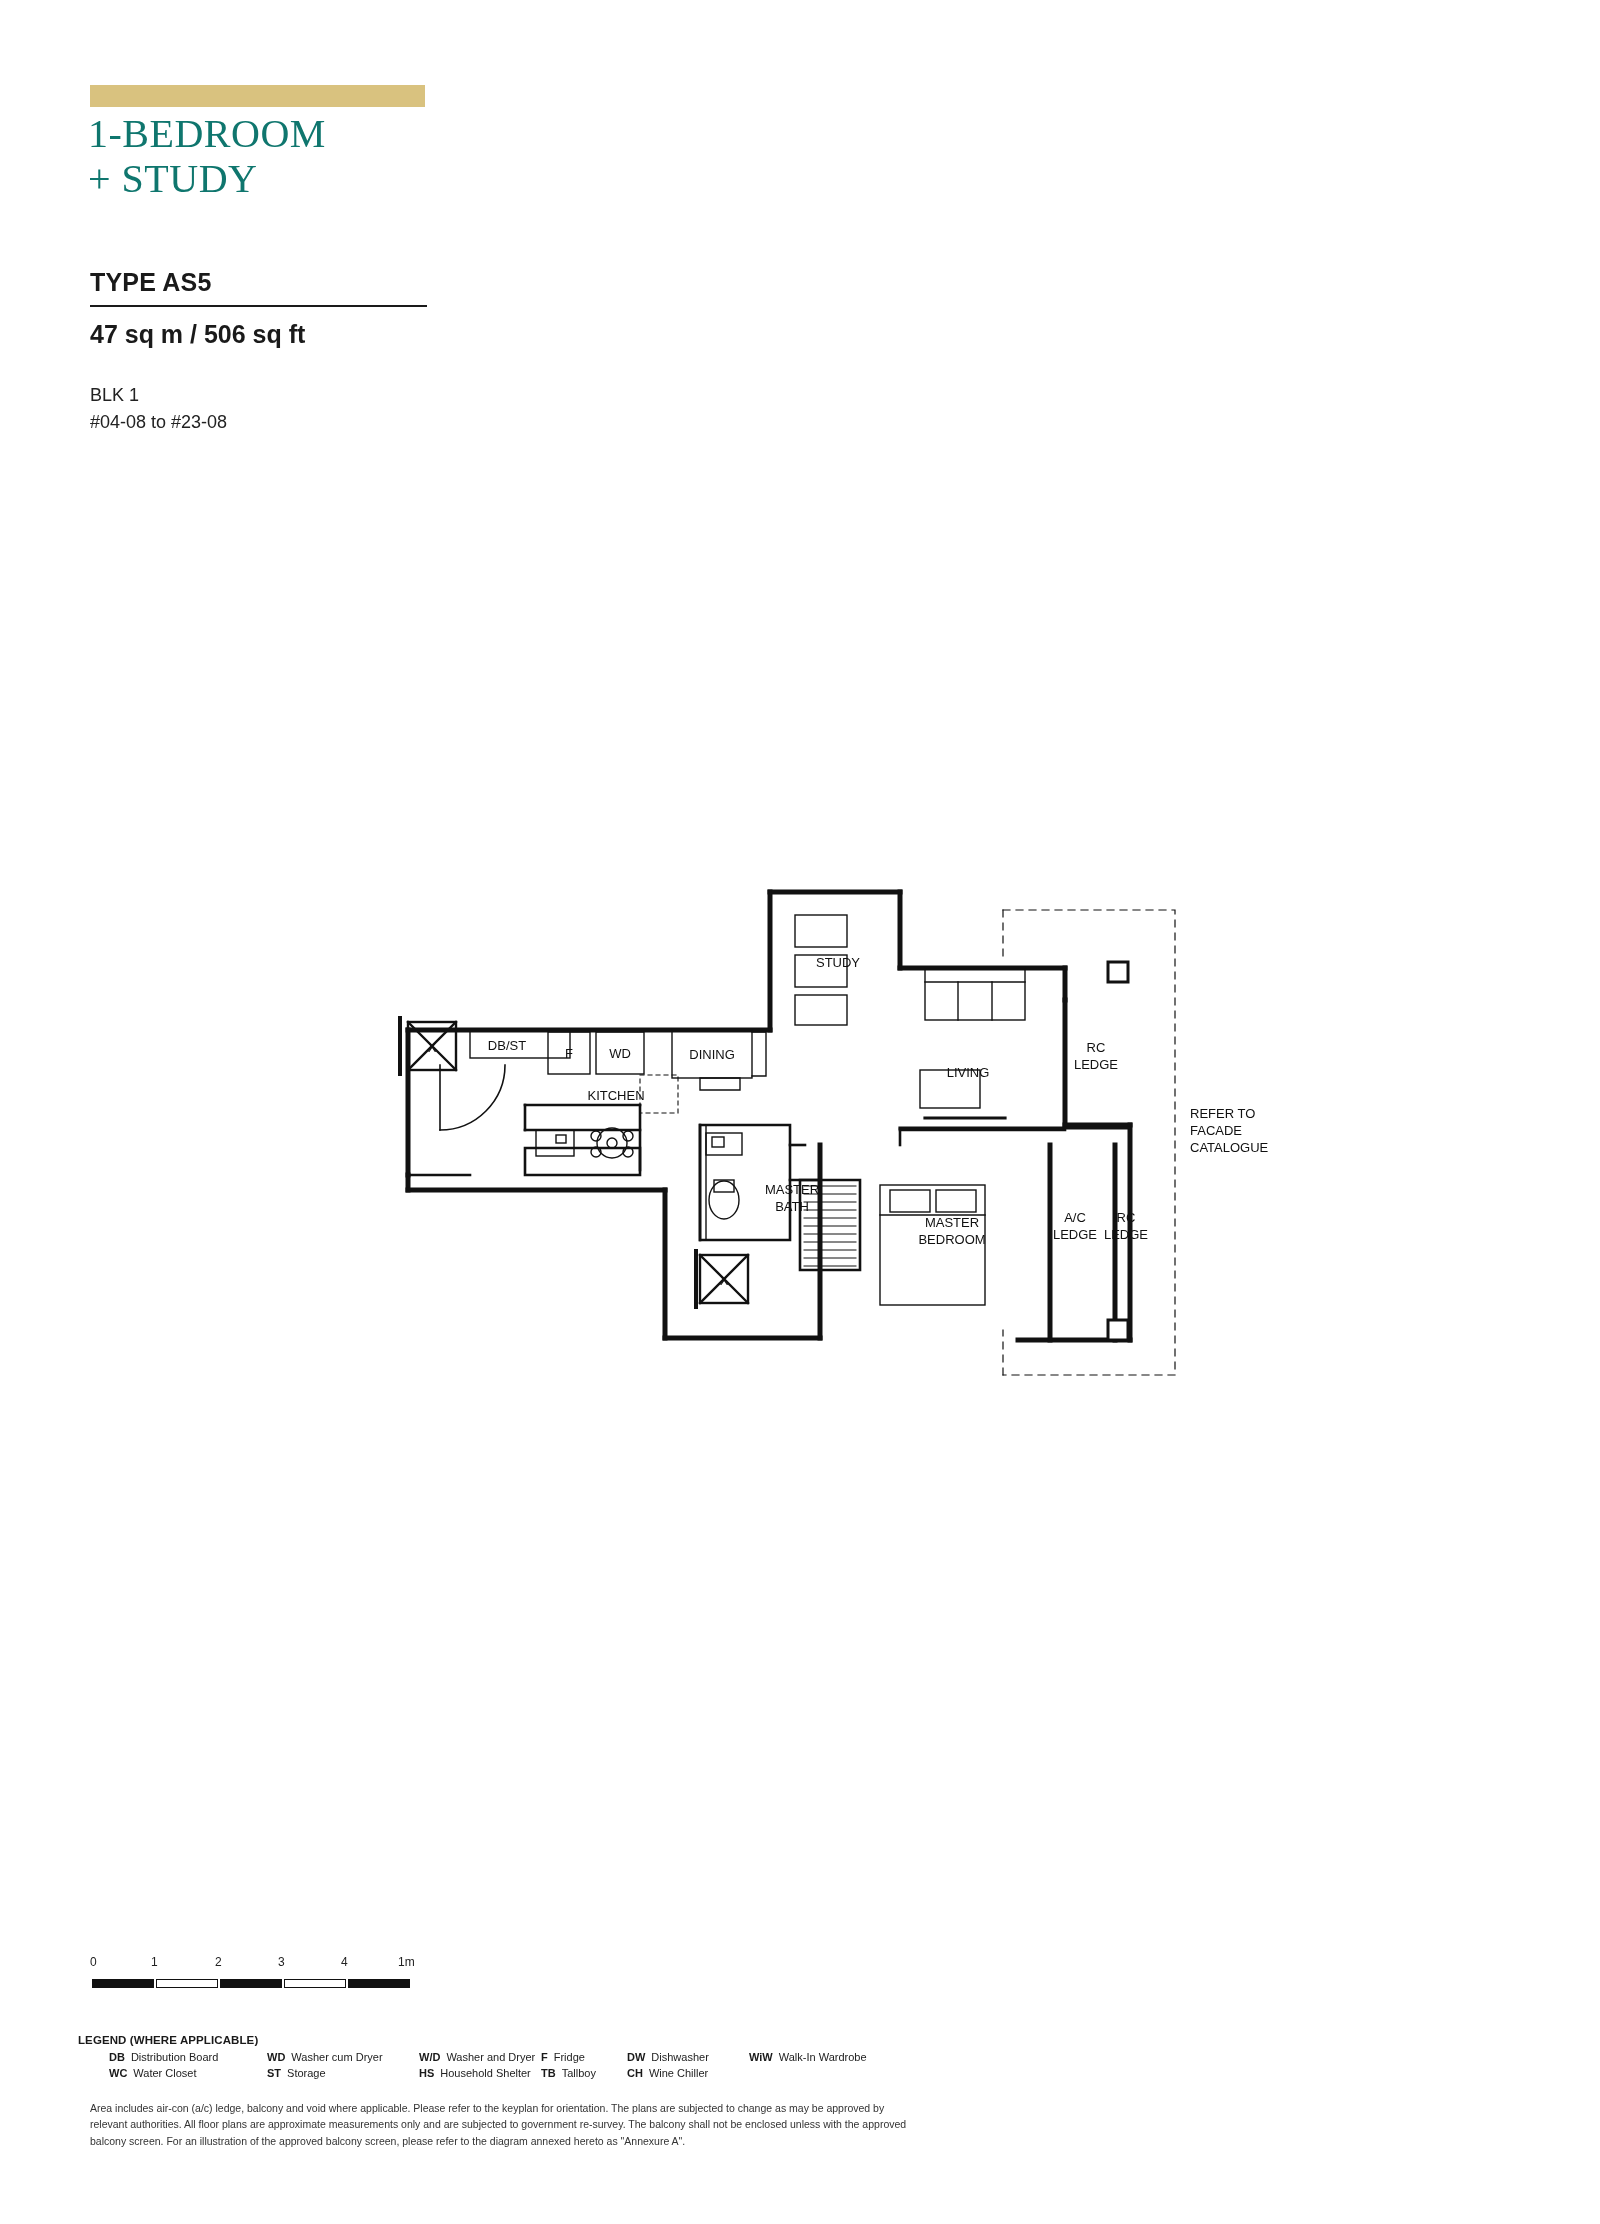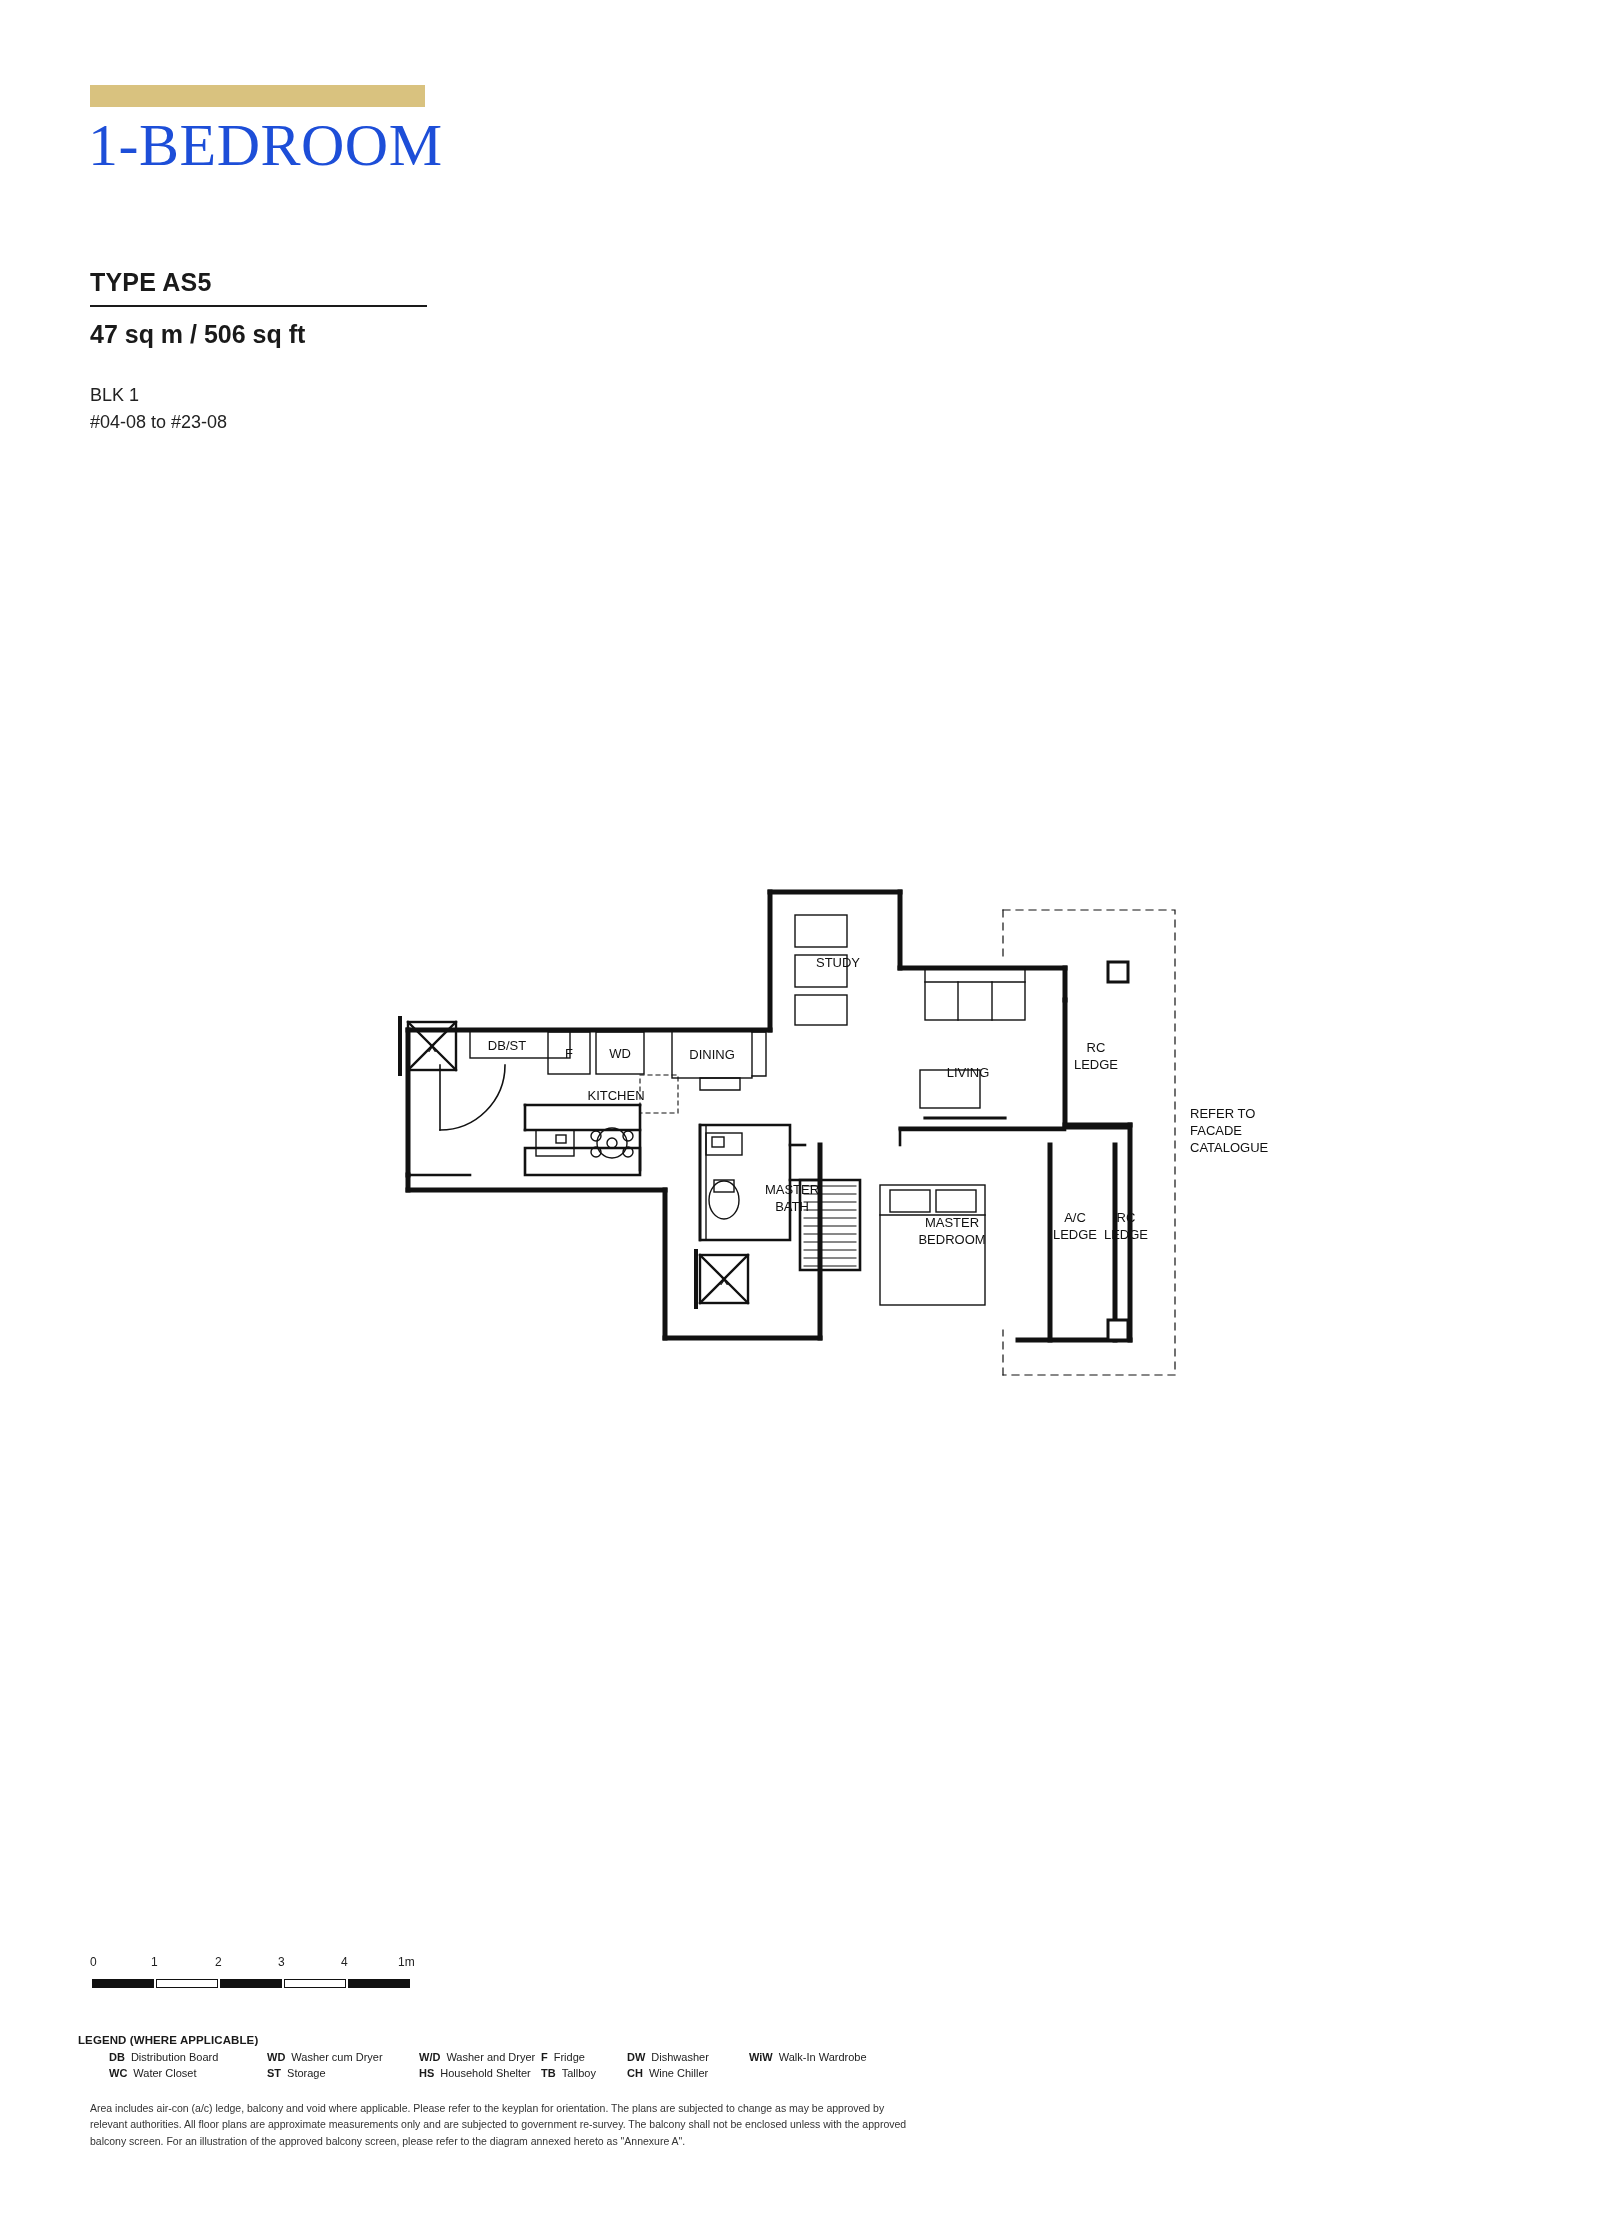--- a/index.html
+++ b/index.html
@@ -24,25 +24,25 @@
     width: 335px;
     height: 22px;
     background: #d9c27f;
   }
   .title {
     position: absolute;
     left: 88px;
     top: 112px;
     width: 600px;
     font-family: "Liberation Serif", serif;
-    font-size: 60px;
+    font-size: 40px;
     line-height: 1.12;
     letter-spacing: 0.5px;
     font-weight: 400;
-    color: #1d4ed8;
+    color: #0f766e;
   }
   .title .line2 {
     display: block;
   }
   .type-label {
     position: absolute;
     left: 90px;
     top: 268px;
     font-size: 25px;
     font-weight: bold;
@@ -161,20 +161,21 @@
     fill: #111;
   }
 </style>
 </head>
 <body>
 
 <div class="gold-bar"></div>
 
 <div class="title">
   <span>1-BEDROOM</span>
+  <span class="line2">+ STUDY</span>
 </div>
 
 <div class="type-label">TYPE AS5</div>
 <div class="type-rule"></div>
 <div class="area-label">47 sq m / 506 sq ft</div>
 <div class="blk-label">
   <div>BLK 1</div>
   <div>#04-08 to #23-08</div>
 </div>
 

